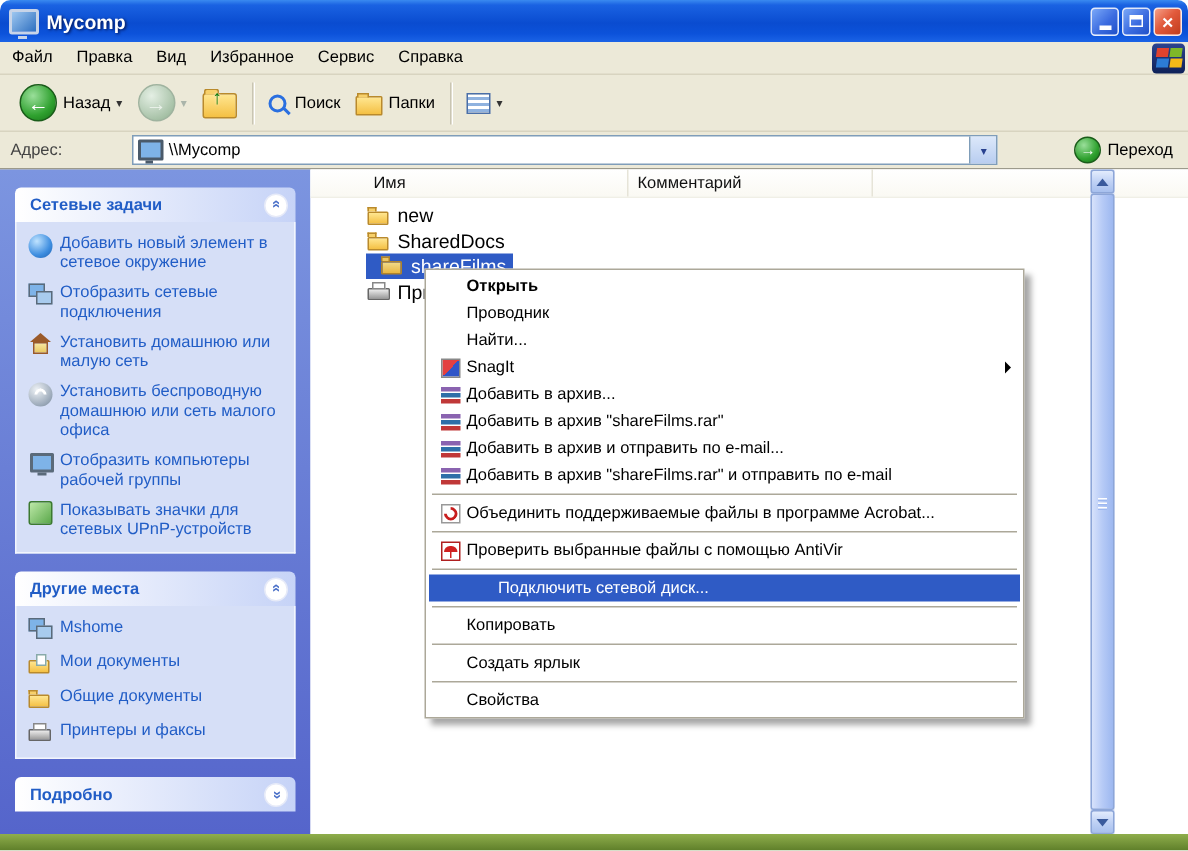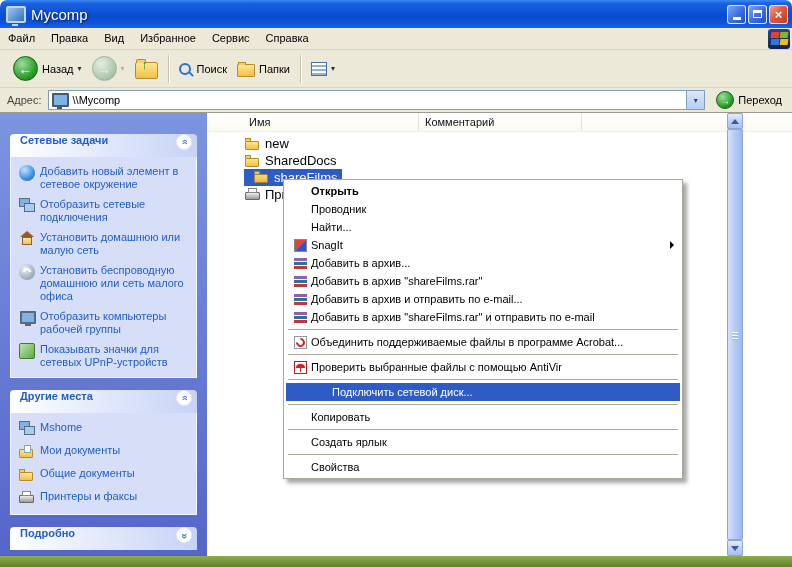--- a/index.html
+++ b/index.html
@@ -12,21 +12,21 @@
 
   
   .titlebar {
     position:absolute; top:0; left:0; right:0; height:28px;
     background:linear-gradient(180deg,#3A8AF0 0%,#1A62E2 12%,#0A4CD0 55%,#0C52DA 80%,#1B63E6 100%);
     border-radius:7px 7px 0 0; display:flex; align-items:center; padding:0 4px 0 6px; box-sizing:border-box;
   }
   .title-icon { width:16px; height:13px; border:2px solid #C8D4E8; border-radius:2px;
     background:linear-gradient(135deg,#9EC7F0,#2E6FC0); position:relative; margin-right:5px; }
   .title-icon::after { content:""; position:absolute; left:4px; bottom:-5px; width:6px; height:2px; background:#C8D4E8; }
-  .title-text { color:#fff; font-weight:normal; font-size:15px; text-shadow:1px 1px 2px rgba(0,0,40,.75); }
+  .title-text { color:#fff; font-weight:bold; font-size:13px; text-shadow:1px 1px 2px rgba(0,0,40,.75); }
   .win-buttons { margin-left:auto; display:flex; }
   .wbtn { width:19px; height:19px; border:1px solid rgba(255,255,255,.85); border-radius:3px; margin-left:2px;
     display:flex; align-items:center; justify-content:center; box-sizing:border-box;
     background:linear-gradient(135deg,#7AA8F8 0%,#3C6CE0 55%,#2050C8 100%); }
   .wbtn.min span { width:8px; height:3px; background:#fff; margin-top:9px; }
   .wbtn.max span { width:9px; height:8px; border:1px solid #fff; border-top-width:3px; box-sizing:border-box; }
   .wbtn.close { background:linear-gradient(135deg,#F5A088 0%,#E25A3C 45%,#C13C1C 100%);
     color:#fff; font-weight:bold; font-size:13px; line-height:1; }
 
   
@@ -63,21 +63,21 @@
   .mini-folder { width:16px; height:11px; background:linear-gradient(#FFE690,#F4C044); border:1px solid #B98A2C;
     border-radius:1px; position:relative; margin-top:3px; }
   .mini-folder::before { content:""; position:absolute; top:-3px; left:0; width:6px; height:2px;
     background:#F7D06A; border:1px solid #B98A2C; border-bottom:none; }
   .views-grid { width:14px; height:12px; border:1px solid #4A6FA8;
     background:repeating-linear-gradient(0deg,#8FB2DF 0 2px,#FFFFFF 2px 4px); }
   .tsep { width:1px; height:28px; background:#C9C5B2; box-shadow:1px 0 0 #FFF; margin:0 5px; }
 
   
   .addressbar { position:absolute; top:88px; left:0; right:0; height:25px; background:#ECE9D8;
-    border-bottom:1px solid #9C9A8C; display:flex; align-items:center; padding:0 4px 0 7px; box-sizing:border-box; }
+    border-bottom:1px solid #9C9A8C; display:flex; align-items:center; padding:0 4px 0 7px; box-sizing:border-box;gap:40px; }
   .addr-label { font-size:11px; color:#444; margin-right:6px; }
   .addr-combo { flex:1; height:20px; background:#fff; border:1px solid #7F9DB9; display:flex; align-items:center;
     padding-left:3px; box-sizing:border-box; }
   .pc-icon { width:13px; height:10px; border:2px solid #4A5A6A; background:#7EB3E8; border-radius:1px;
     position:relative; margin-right:4px; box-sizing:content-box; }
   .pc-icon::after { content:""; position:absolute; left:3px; bottom:-4px; width:5px; height:2px; background:#4A5A6A; }
   .addr-value { font-size:11px; color:#000; flex:1; }
   .combo-btn { width:17px; height:18px; margin-left:auto; background:linear-gradient(#DCE8FA,#B8CDF0);
     border-left:1px solid #7F9DB9; display:flex; align-items:center; justify-content:center;
     font-size:8px; color:#28418F; }
@@ -88,22 +88,22 @@
   .go-label { font-size:11px; color:#000; }
 
   
   .content { position:absolute; top:113px; left:0; right:0; bottom:11px; display:flex; }
 
   
   .sidebar { width:207px; flex:0 0 207px; overflow:hidden; box-sizing:border-box; padding:12px 10px;
     background:linear-gradient(180deg,#7C95E0 0%,#6A7FD6 45%,#5565CB 100%); }
   .pane { margin-bottom:12px; }
   .pane-header { height:23px; border-radius:4px 4px 0 0; background:linear-gradient(90deg,#FFFFFF 0%,#C6D3F7 100%);
-    display:flex; justify-content:space-between; padding:0 5px 0 10px;
-    color:#215DC6; font-weight:bold; font-size:11px;margin-top:9px; }
+    display:flex; align-items:center; justify-content:space-between; padding:0 5px 0 10px;
+    color:#215DC6; font-weight:bold; font-size:11px; }
   .chevcirc { width:16px; height:16px; border-radius:50%; background:#fff; border:1px solid #E6EAF8;
     color:#4A70C8; display:flex; align-items:center; justify-content:center; box-sizing:border-box; }
   .chevcirc .g { font-size:10px; font-weight:bold; letter-spacing:-1px; display:block; }
   .chevcirc .g.up { transform:rotate(-90deg); }
   .chevcirc .g.down { transform:rotate(90deg); }
   .pane-body { background:#D6DFF7; border:1px solid #F2F5FD; border-top:none; padding:8px 4px 8px 8px; }
   .task { display:flex; gap:5px; margin-bottom:7px; cursor:pointer; }
   .task:last-child { margin-bottom:0; }
   .task-label { font-size:11px; line-height:13px; color:#215DC6; }
   .sicon { width:16px; height:16px; flex:0 0 16px; position:relative; }

